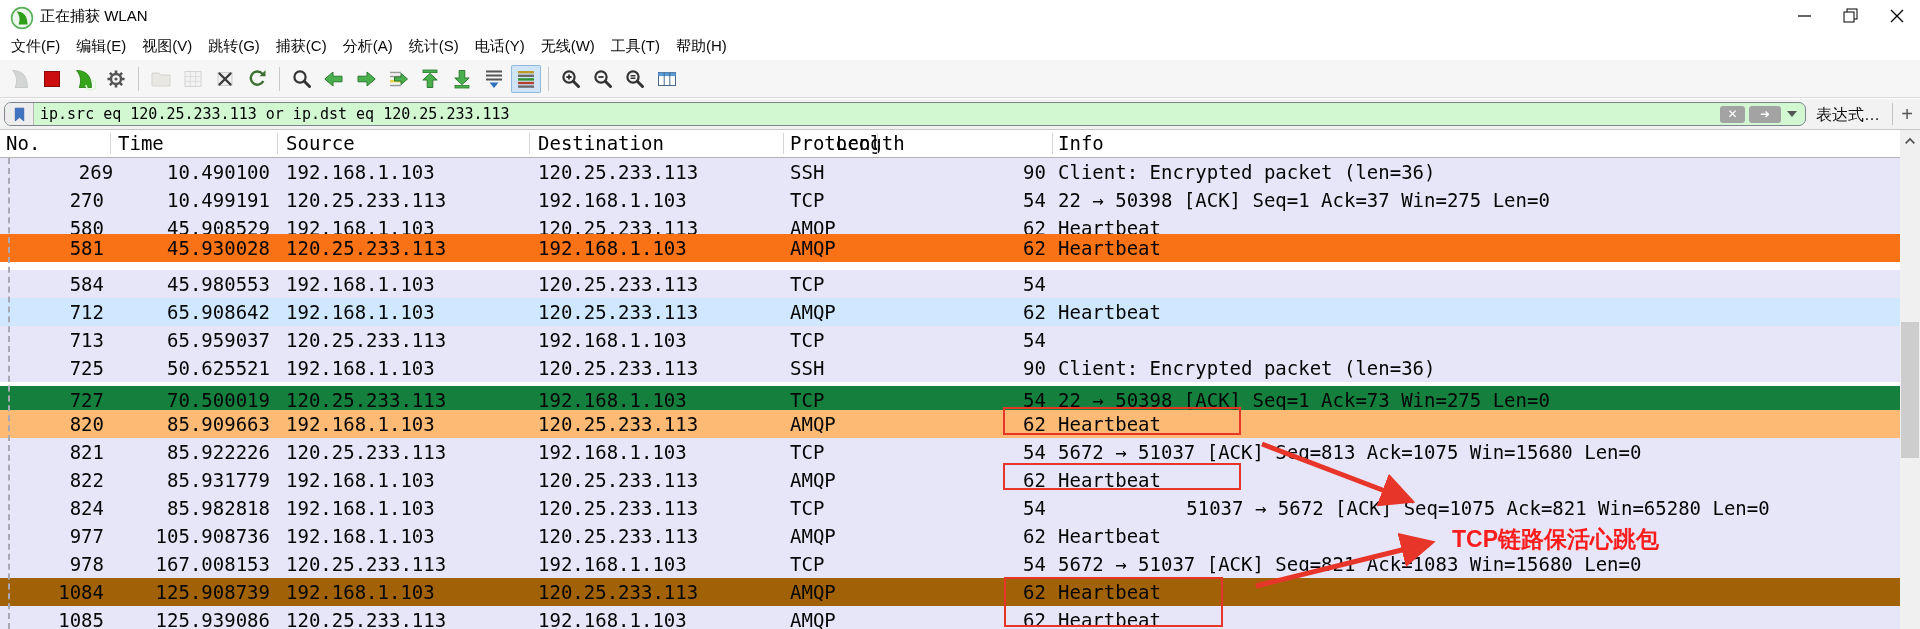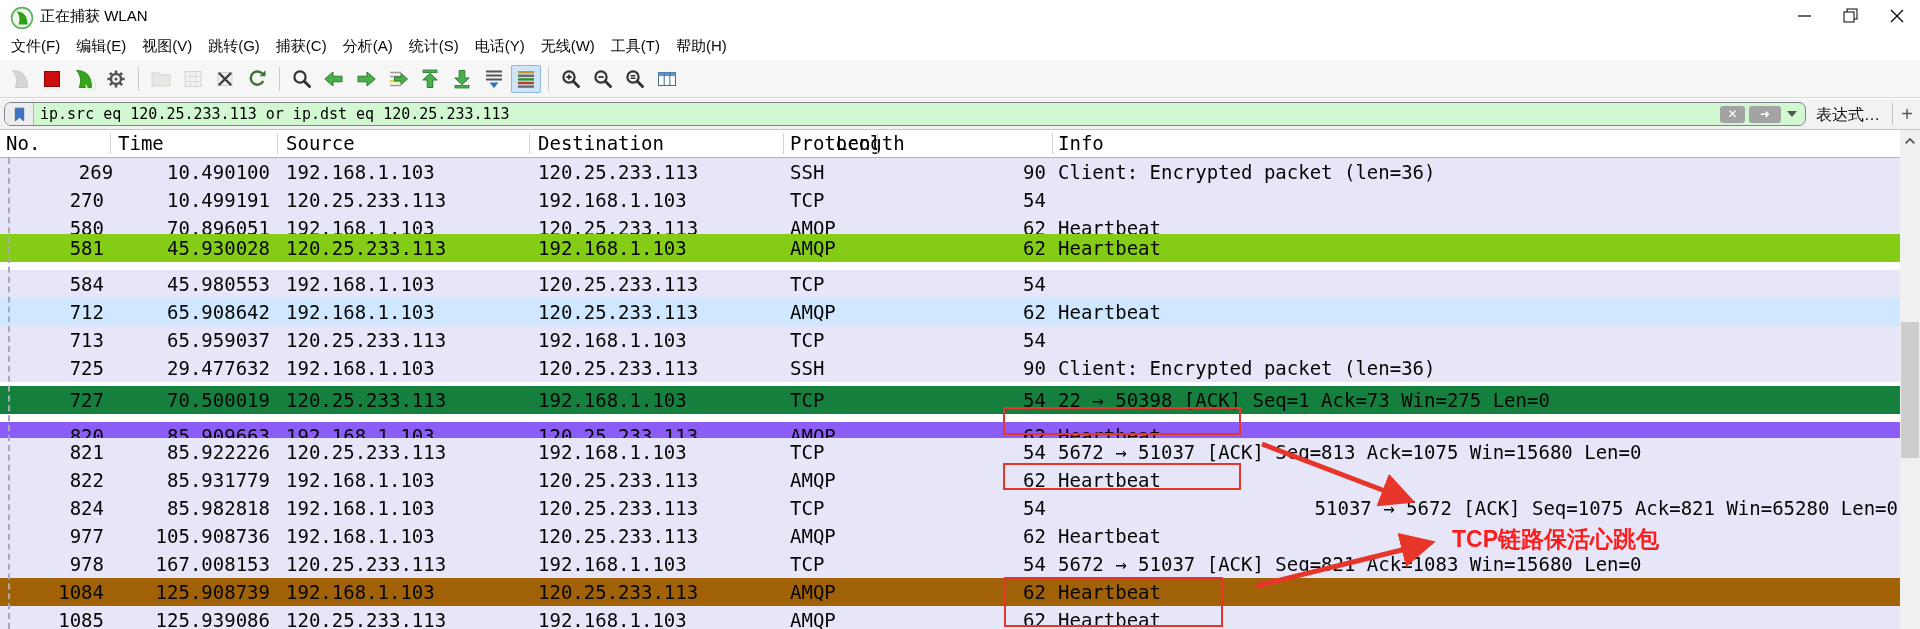--- a/index.html
+++ b/index.html
@@ -277,31 +277,32 @@
       <div class="cell" style="left: 880px; width: 166px; text-align: right;">90</div>
       <div class="cell" style="left: 1058px; width: 840px; text-align: left;">Client: Encrypted packet (len=36)</div>
     </div>
     <div class="prow" style="top: 28px; background: rgb(231, 230, 248);">
       <div class="cell" style="left: 0px; width: 104px; text-align: right;">270</div>
       <div class="cell" style="left: 112px; width: 158px; text-align: right;">10.499191</div>
       <div class="cell" style="left: 286px; width: 240px; text-align: left;">120.25.233.113</div>
       <div class="cell" style="left: 538px; width: 246px; text-align: left;">192.168.1.103</div>
       <div class="cell" style="left: 790px; width: 85px; text-align: left;">TCP</div>
       <div class="cell" style="left: 880px; width: 166px; text-align: right;">54</div>
+      <div class="cell" style="left: 1058px; width: 840px; text-align: left;">22 → 50398 [ACK] Seq=1 Ack=37 Win=275 Len=0</div>
     </div>
     <div class="prow" style="top: 56px; background: rgb(231, 230, 248);">
       <div class="cell" style="left: 0px; width: 104px; text-align: right;">580</div>
-      <div class="cell" style="left: 112px; width: 158px; text-align: right;">70.896051</div>
-      <div class="cell" style="left: 286px; width: 240px; text-align: left;">192.168.1.103</div>
-      <div class="cell" style="left: 538px; width: 246px; text-align: left;">120.25.233.113</div>
-      <div class="cell" style="left: 790px; width: 85px; text-align: left;">AMQP</div>
-      <div class="cell" style="left: 880px; width: 166px; text-align: right;">62</div>
-      <div class="cell" style="left: 1058px; width: 840px; text-align: left;">Heartbeat</div>
-    </div>
-    <div class="prow" style="top: 76px; background: #84cc16;">
+      <div class="cell" style="left: 112px; width: 158px; text-align: right;">45.908529</div>
+      <div class="cell" style="left: 286px; width: 240px; text-align: left;">192.168.1.103</div>
+      <div class="cell" style="left: 538px; width: 246px; text-align: left;">120.25.233.113</div>
+      <div class="cell" style="left: 790px; width: 85px; text-align: left;">AMQP</div>
+      <div class="cell" style="left: 880px; width: 166px; text-align: right;">62</div>
+      <div class="cell" style="left: 1058px; width: 840px; text-align: left;">Heartbeat</div>
+    </div>
+    <div class="prow" style="top: 76px; background: #f97316;">
       <div class="cell" style="left: 0px; width: 104px; text-align: right;">581</div>
       <div class="cell" style="left: 112px; width: 158px; text-align: right;">45.930028</div>
       <div class="cell" style="left: 286px; width: 240px; text-align: left;">120.25.233.113</div>
       <div class="cell" style="left: 538px; width: 246px; text-align: left;">192.168.1.103</div>
       <div class="cell" style="left: 790px; width: 85px; text-align: left;">AMQP</div>
       <div class="cell" style="left: 880px; width: 166px; text-align: right;">62</div>
       <div class="cell" style="left: 1058px; width: 840px; text-align: left;">Heartbeat</div>
     </div>
     <div class="prow" style="top: 112px; background: rgb(231, 230, 248);">
       <div class="cell" style="left: 0px; width: 104px; text-align: right;">584</div>
@@ -323,37 +324,37 @@
     <div class="prow" style="top: 168px; background: rgb(231, 230, 248);">
       <div class="cell" style="left: 0px; width: 104px; text-align: right;">713</div>
       <div class="cell" style="left: 112px; width: 158px; text-align: right;">65.959037</div>
       <div class="cell" style="left: 286px; width: 240px; text-align: left;">120.25.233.113</div>
       <div class="cell" style="left: 538px; width: 246px; text-align: left;">192.168.1.103</div>
       <div class="cell" style="left: 790px; width: 85px; text-align: left;">TCP</div>
       <div class="cell" style="left: 880px; width: 166px; text-align: right;">54</div>
     </div>
     <div class="prow" style="top: 196px; background: rgb(231, 230, 248);">
       <div class="cell" style="left: 0px; width: 104px; text-align: right;">725</div>
-      <div class="cell" style="left: 112px; width: 158px; text-align: right;">29.477632</div>
+      <div class="cell" style="left: 112px; width: 158px; text-align: right;">50.625521</div>
       <div class="cell" style="left: 286px; width: 240px; text-align: left;">192.168.1.103</div>
       <div class="cell" style="left: 538px; width: 246px; text-align: left;">120.25.233.113</div>
       <div class="cell" style="left: 790px; width: 85px; text-align: left;">SSH</div>
       <div class="cell" style="left: 880px; width: 166px; text-align: right;">90</div>
       <div class="cell" style="left: 1058px; width: 840px; text-align: left;">Client: Encrypted packet (len=36)</div>
     </div>
     <div class="prow" style="top: 228px; background: #15803d;">
       <div class="cell" style="left: 0px; width: 104px; text-align: right;">727</div>
       <div class="cell" style="left: 112px; width: 158px; text-align: right;">70.500019</div>
       <div class="cell" style="left: 286px; width: 240px; text-align: left;">120.25.233.113</div>
       <div class="cell" style="left: 538px; width: 246px; text-align: left;">192.168.1.103</div>
       <div class="cell" style="left: 790px; width: 85px; text-align: left;">TCP</div>
       <div class="cell" style="left: 880px; width: 166px; text-align: right;">54</div>
       <div class="cell" style="left: 1058px; width: 840px; text-align: left;">22 → 50398 [ACK] Seq=1 Ack=73 Win=275 Len=0</div>
     </div>
-    <div class="prow" style="top: 264px; background: #8b5cf6;">
+    <div class="prow" style="top: 252px; background: #fdba74;">
       <div class="cell" style="left: 0px; width: 104px; text-align: right;">820</div>
       <div class="cell" style="left: 112px; width: 158px; text-align: right;">85.909663</div>
       <div class="cell" style="left: 286px; width: 240px; text-align: left;">192.168.1.103</div>
       <div class="cell" style="left: 538px; width: 246px; text-align: left;">120.25.233.113</div>
       <div class="cell" style="left: 790px; width: 85px; text-align: left;">AMQP</div>
       <div class="cell" style="left: 880px; width: 166px; text-align: right;">62</div>
       <div class="cell" style="left: 1058px; width: 840px; text-align: left;">Heartbeat</div>
     </div>
     <div class="prow" style="top: 280px; background: rgb(231, 230, 248);">
       <div class="cell" style="left: 0px; width: 104px; text-align: right;">821</div>
@@ -373,21 +374,21 @@
       <div class="cell" style="left: 880px; width: 166px; text-align: right;">62</div>
       <div class="cell" style="left: 1058px; width: 840px; text-align: left;">Heartbeat</div>
     </div>
     <div class="prow" style="top: 336px; background: rgb(231, 230, 248);">
       <div class="cell" style="left: 0px; width: 104px; text-align: right;">824</div>
       <div class="cell" style="left: 112px; width: 158px; text-align: right;">85.982818</div>
       <div class="cell" style="left: 286px; width: 240px; text-align: left;">192.168.1.103</div>
       <div class="cell" style="left: 538px; width: 246px; text-align: left;">120.25.233.113</div>
       <div class="cell" style="left: 790px; width: 85px; text-align: left;">TCP</div>
       <div class="cell" style="left: 880px; width: 166px; text-align: right;">54</div>
-      <div class="cell" style="left: 1058px; width: 840px; text-align: right;">51037 → 5672 [ACK] Seq=1075 Ack=821 Win=65280 Len=0</div>
+      <div class="cell" style="left: 1058px; width: 840px; text-align: center;">51037 → 5672 [ACK] Seq=1075 Ack=821 Win=65280 Len=0</div>
     </div>
     <div class="prow" style="top: 364px; background: rgb(231, 230, 248);">
       <div class="cell" style="left: 0px; width: 104px; text-align: right;">977</div>
       <div class="cell" style="left: 112px; width: 158px; text-align: right;">105.908736</div>
       <div class="cell" style="left: 286px; width: 240px; text-align: left;">192.168.1.103</div>
       <div class="cell" style="left: 538px; width: 246px; text-align: left;">120.25.233.113</div>
       <div class="cell" style="left: 790px; width: 85px; text-align: left;">AMQP</div>
       <div class="cell" style="left: 880px; width: 166px; text-align: right;">62</div>
       <div class="cell" style="left: 1058px; width: 840px; text-align: left;">Heartbeat</div>
     </div>

